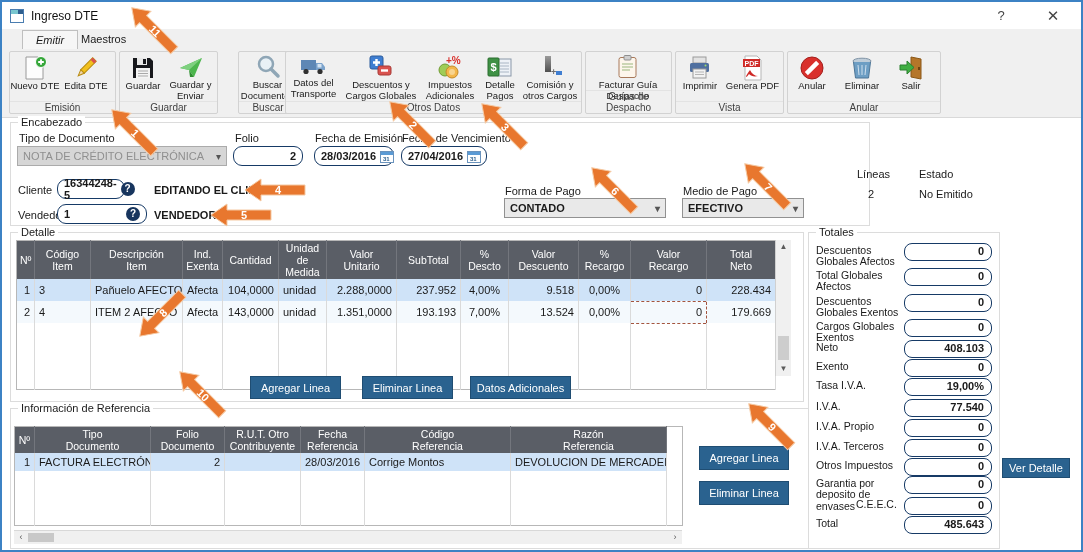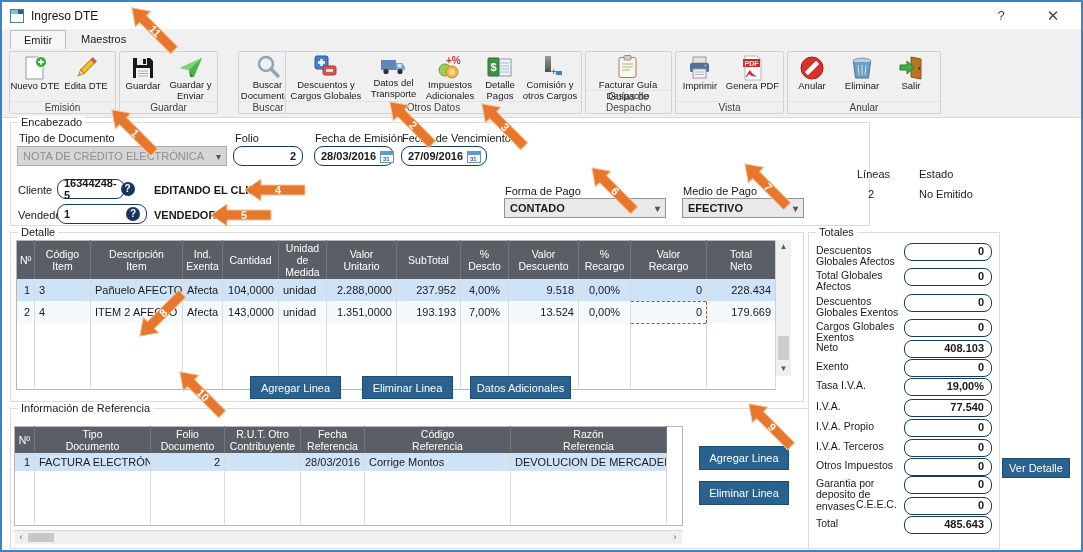--- a/index.html
+++ b/index.html
@@ -74,21 +74,21 @@
           <rect x="1" y="1" width="12" height="4" fill="#79c6cf"></rect>
           <rect x="8" y="1" width="5" height="4" fill="#2e5f8f"></rect>
         </svg>
     </span>
     <span class="title">Ingreso DTE</span>
     <span class="tb-btn tb-help">?</span>
     <span class="tb-btn tb-close">✕</span>
   </div>
 
   <div class="tabstrip">
-    <span class="tab active" style="left:8px;">Emitir</span>
+    <span class="tab active" style="left:20px;font-style:italic;">Emitir</span>
     <span class="tab" style="left:66px;">Maestros</span>
   </div>
 
   <div class="ribbon" id="ribbon">
       <div class="rgroup" style="left: 7px; width: 105px;">
         <div class="rbtns">
           <div class="rbtn" style="width: 50px;">
             <div class="ricon">
               <svg width="26" height="26">
                 <path d="M4 2h12l5 5v17H4z" fill="#fdfdfd" stroke="#9a9a9a"></path>
@@ -150,42 +150,42 @@
                 <line x1="16" y1="15" x2="23" y2="22" stroke="#8fa6b6" stroke-width="3.5" stroke-linecap="round"></line>
               </svg>
             </div>
             <div>Buscar Documentos</div>
           </div>
         </div>
         <div class="rlabel">Buscar</div>
       </div>
       <div class="rgroup" style="left: 283px; width: 295px;">
         <div class="rbtns">
-          <div class="rbtn" style="width: 80px;">
-            <div class="ricon">
-              <svg width="26" height="26">
-                <rect x="2" y="2" width="13" height="13" rx="2" fill="#3f7ed1" stroke="#2c5c9c"></rect>
-                <path d="M8.5 5v7M5 8.5h7" stroke="#fff" stroke-width="2.4"></path>
-                <rect x="10" y="12" width="13" height="9" rx="2" fill="#d9534f" stroke="#a83a36"></rect>
-                <path d="M13 16.5h7" stroke="#fff" stroke-width="2.4"></path>
-              </svg>
-            </div>
-            <div>Descuentos y Cargos Globales</div>
-          </div>
           <div class="rbtn" style="width: 55px;">
             <div class="ricon">
               <svg width="28" height="24">
                 <rect x="1" y="6" width="15" height="10" fill="#5e87b5"></rect>
                 <path d="M16 9h6l3 4v3h-9z" fill="#7ba3cc"></path>
                 <rect x="17.5" y="10" width="4" height="3.5" fill="#d5e4f2"></rect>
                 <circle cx="6" cy="17.5" r="2.6" fill="#2f2f2f"></circle>
                 <circle cx="20" cy="17.5" r="2.6" fill="#2f2f2f"></circle>
               </svg>
             </div>
             <div>Datos del Transporte</div>
+          </div>
+          <div class="rbtn" style="width: 80px;">
+            <div class="ricon">
+              <svg width="26" height="26">
+                <rect x="2" y="2" width="13" height="13" rx="2" fill="#3f7ed1" stroke="#2c5c9c"></rect>
+                <path d="M8.5 5v7M5 8.5h7" stroke="#fff" stroke-width="2.4"></path>
+                <rect x="10" y="12" width="13" height="9" rx="2" fill="#d9534f" stroke="#a83a36"></rect>
+                <path d="M13 16.5h7" stroke="#fff" stroke-width="2.4"></path>
+              </svg>
+            </div>
+            <div>Descuentos y Cargos Globales</div>
           </div>
           <div class="rbtn" style="width: 58px;">
             <div class="ricon">
               <svg width="28" height="26">
                 <text x="10" y="10" font-size="10" font-weight="bold" fill="#d9302c" font-family="Liberation Sans">+%</text>
                 <circle cx="9" cy="16" r="6" fill="#9fcc56" stroke="#6f9c32"></circle>
                 <circle cx="16" cy="18" r="6" fill="#f3b64a" stroke="#c48a28"></circle>
                 <circle cx="16" cy="18" r="3" fill="#f8d48f"></circle>
               </svg>
             </div>
@@ -318,21 +318,21 @@
     <span class="cal">
       <svg width="14" height="13">
           <rect x="0.5" y="1.5" width="13" height="11" fill="#fff" stroke="#6a93bd"></rect>
           <rect x="1" y="2" width="12" height="3" fill="#5b9bd5"></rect>
           <text x="3" y="11" font-size="6" fill="#2a5f8f" font-family="Liberation Sans">31</text>
         </svg>
     </span>
   </div>
   <span class="lbl" style="left:400px;top:130px;">Fecha de Vencimiento</span>
   <div class="rinput" style="left:399px;top:144px;width:86px;">
-    <span class="val">27/09/2016</span>
+    <span class="val">27/04/2016</span>
     <span class="cal">
       <svg width="14" height="13">
           <rect x="0.5" y="1.5" width="13" height="11" fill="#fff" stroke="#6a93bd"></rect>
           <rect x="1" y="2" width="12" height="3" fill="#5b9bd5"></rect>
           <text x="3" y="11" font-size="6" fill="#2a5f8f" font-family="Liberation Sans">31</text>
         </svg>
     </span>
   </div>
 
   <span class="lbl" style="left:16px;top:182px;">Cliente</span>

